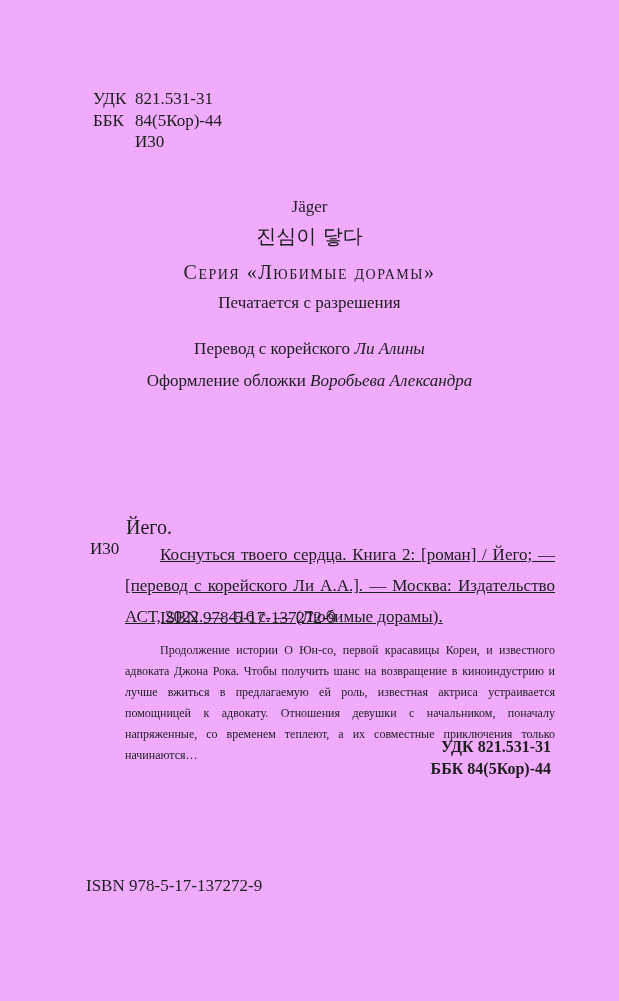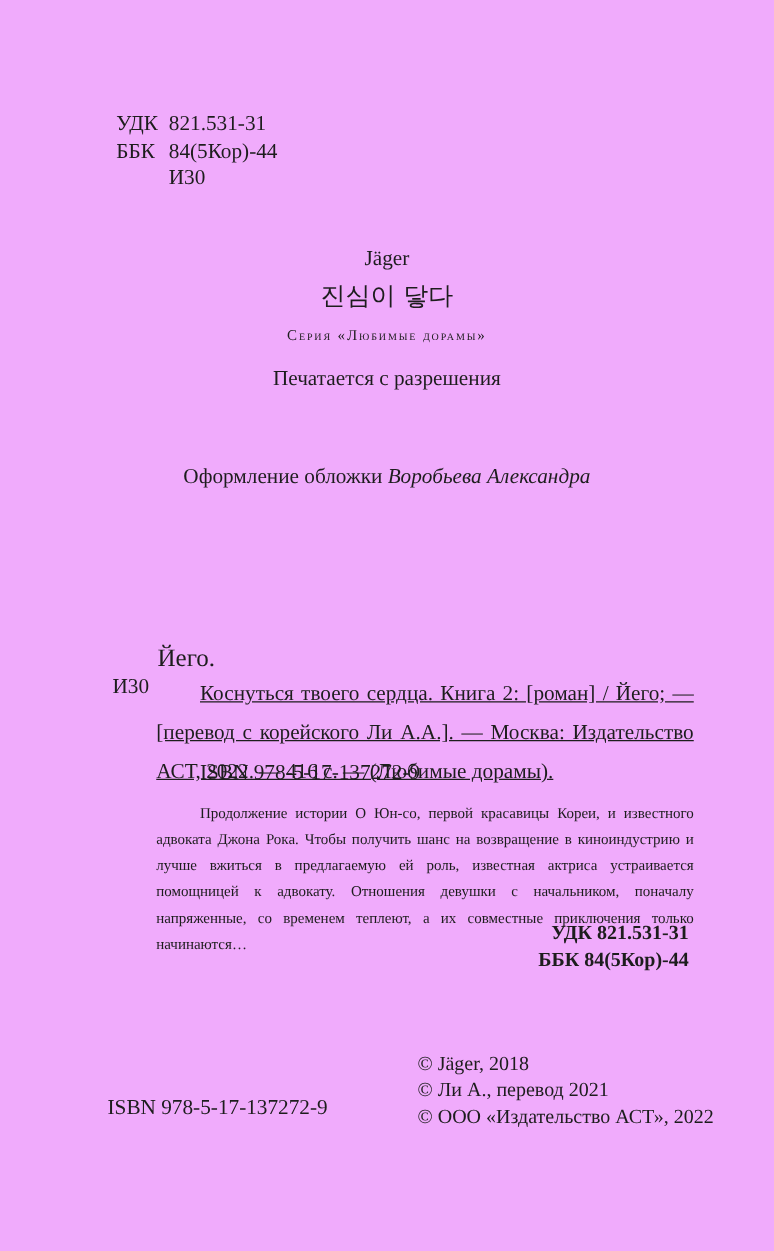--- a/index.html
+++ b/index.html
@@ -17,21 +17,21 @@
 
   
   .top-codes { position: absolute; left: 93px; top: 88px; font-size: 17px; line-height: 21.5px; }
   .code-row { white-space: nowrap; }
   .code-label { display: inline-block; width: 42px; }
 
   
   .hline { position: absolute; left: 0; width: 619px; text-align: center; font-size: 17px; }
   .author-line   { top: 197px; text-align: center; }
   .orig-title    { top: 223px; font-size: 20px; font-family: "DejaVu Sans", "Liberation Serif", serif; }
-  .series-line   { top: 261px; font-size: 12px; font-variant: small-caps; letter-spacing: 1.5px; }
+  .series-line   { top: 261px; font-size: 20px; font-variant: small-caps; letter-spacing: 1.5px; }
   .perm-line1    { top: 293px; }
   .perm-line2    { top: 311px; }
   .trans-line    { top: 339px; }
   .cover-line    { top: 371px; }
   .name-italic   { font-style: italic; }
 
   
   .catalog-author { position: absolute; left: 126px; top: 516px; font-size: 20px; font-weight: normal; }
   .catalog-code   { position: absolute; left: 90px;  top: 539px; font-size: 17px; }
   .catalog-desc   { position: absolute; left: 125px; top: 539px; width: 430px;
@@ -64,36 +64,34 @@
     </div>
     <div class="code-row">
       <span class="code-label"></span><span>И30</span>
     </div>
   </div>
 
   <div class="hline author-line">Jäger</div>
   <div class="hline orig-title">진심이 닿다</div>
   <div class="hline series-line">Серия «Любимые дорамы»</div>
   <div class="hline perm-line1">Печатается с разрешения</div>
+  <div class="hline trans-line">
+    <span>Перевод с корейского </span><span class="name-italic">Ли Алины</span>
+  </div>
   <div class="hline cover-line">
     <span>Оформление обложки </span><span class="name-italic">Воробьева Александра</span>
   </div>
 
   <div class="catalog-author">Йего.</div>
   <div class="catalog-code">И30</div>
   <div class="catalog-desc">Коснуться твоего сердца. Книга 2: [роман] / Йего; — [перевод с корейского Ли А.А.]. — Москва: Издательство АСТ, 2022. — 416 с. — (Любимые дорамы).</div>
   <div class="catalog-isbn">ISBN 978-5-17-137272-9</div>
 
   <div class="annotation">Продолжение истории О Юн-со, первой красавицы Кореи, и известного адвоката Джона Рока. Чтобы получить шанс на возвращение в киноиндустрию и лучше вжиться в предлагаемую ей роль, известная актриса устраивается помощницей к адвокату. Отношения девушки с начальником, поначалу напряженные, со временем теплеют, а их совместные приключения только начинаются…</div>
 
   <div class="codes-right">
     <div>УДК 821.531-31</div>
     <div>ББК 84(5Кор)-44</div>
   </div>
 
   <div class="footer-isbn">ISBN 978-5-17-137272-9</div>
-  <div class="copyrights">
-    <div>© Jäger, 2018</div>
-    <div>© Ли А., перевод 2021</div>
-    <div>© ООО «Издательство АСТ», 2022</div>
-  </div>
 
 </div>
 
 </body></html>

